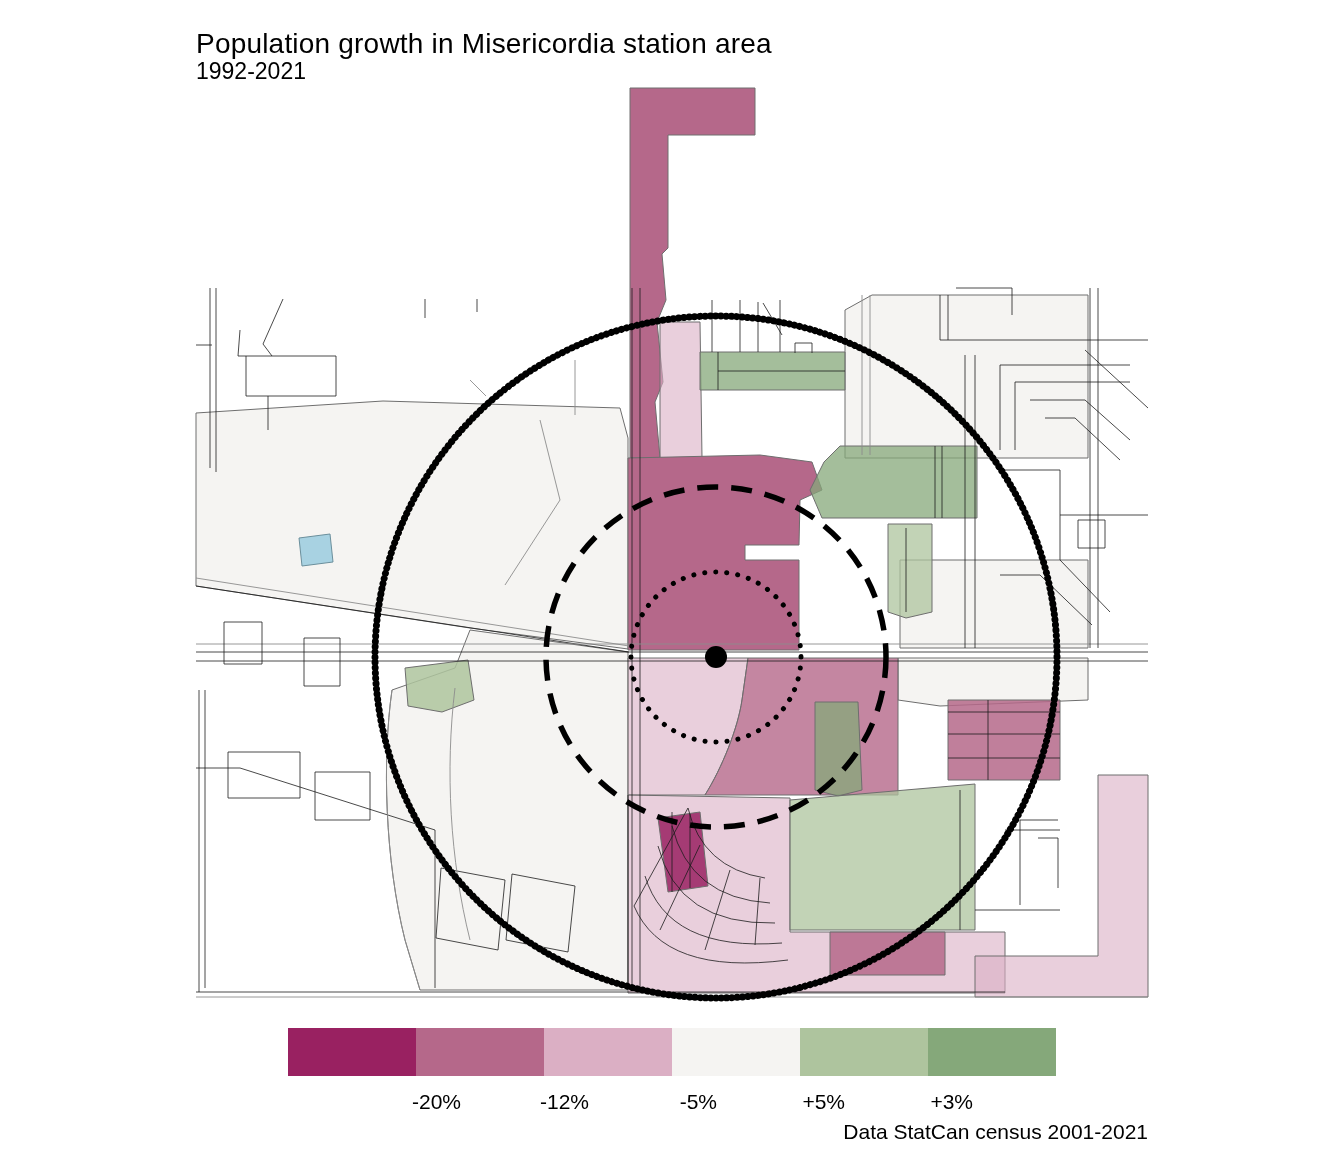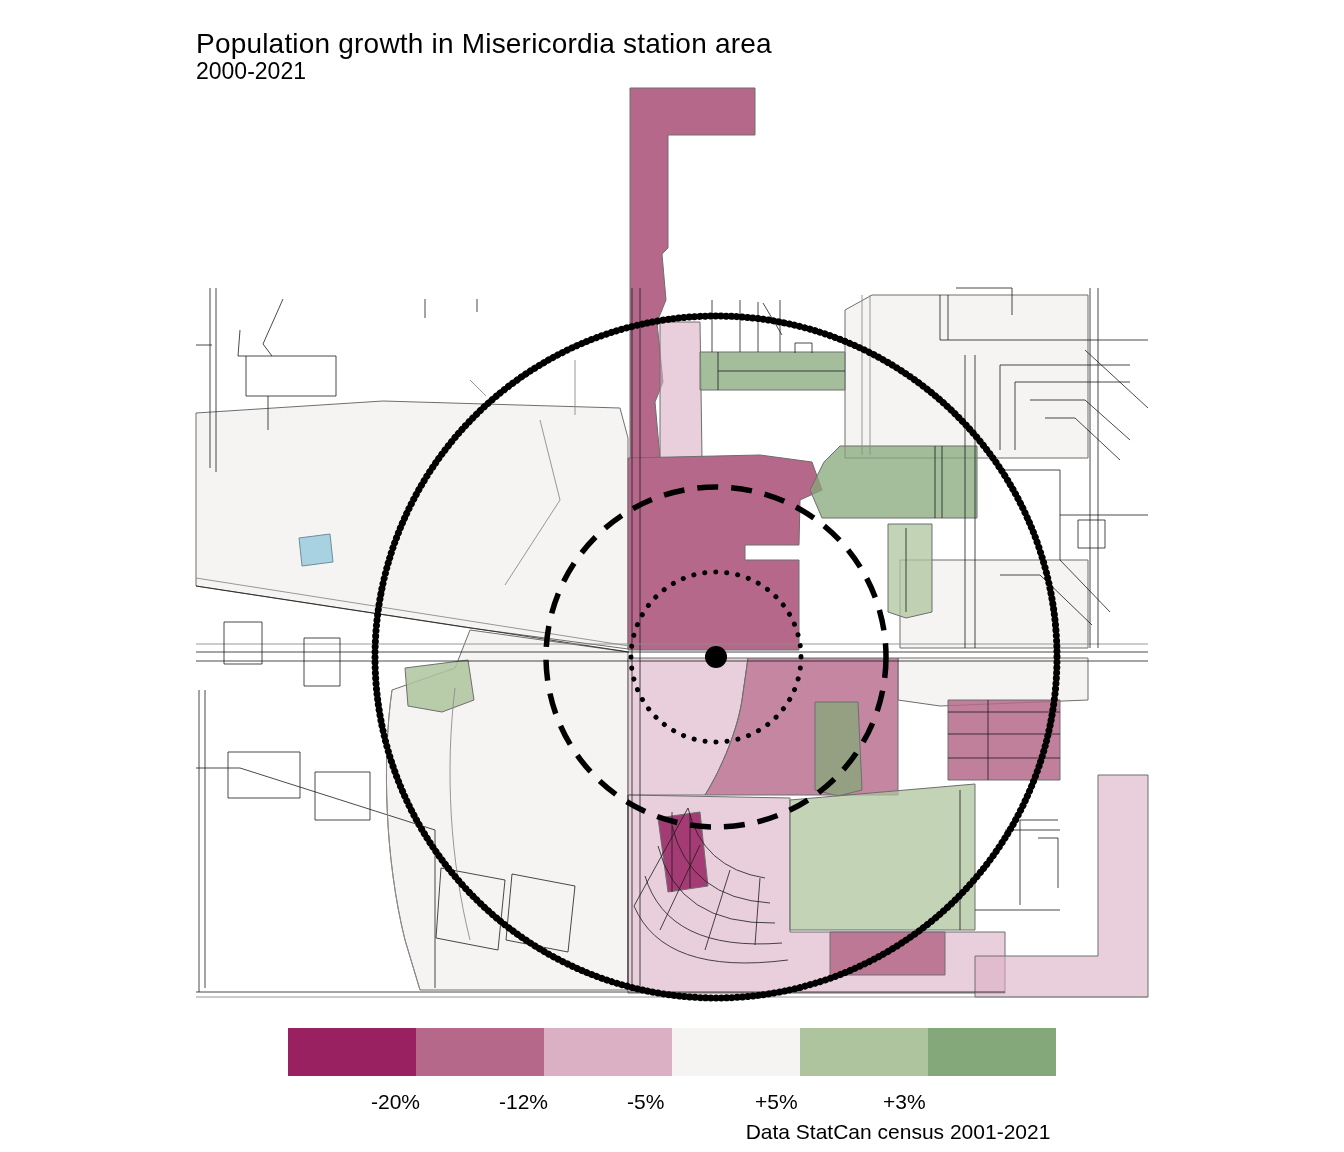--- a/index.html
+++ b/index.html
@@ -2,35 +2,35 @@
 <html style="--c0: #992161; --c1: #b5688a; --c2: #dbafc4; --c3: #f5f4f2; --c4: #aec49e; --c5: #85a87a;"><head>
 <meta charset="utf-8">
 <style>
   html,body{margin:0;padding:0;}
   body{
     width:1344px;height:1152px;position:relative;background:#ffffff;
     font-family:"Liberation Sans", sans-serif;color:#000;overflow:hidden;
   }
   .page-title{position:absolute;left:196px;top:8px;font-size:28px;font-weight:400;letter-spacing:.2px;margin-top:20px;}
   .page-subtitle{position:absolute;left:196px;top:58px;font-size:23px;font-weight:400;}
-  .map-caption{position:absolute;left:648px;top:1120px;width:500px;text-align:center;font-size:21px;}
+  .map-caption{position:absolute;left:648px;top:1120px;width:500px;text-align:right;font-size:21px;}
   #map-svg{position:absolute;left:0;top:0;}
 
   
   .f0{fill:var(--c0);} .f1{fill:var(--c1);} .f2{fill:var(--c2);}
   .f3{fill:var(--c3);} .f4{fill:var(--c4);} .f5{fill:var(--c5);}
   .o85{fill-opacity:.85;} .o8{fill-opacity:.8;} .o75{fill-opacity:.75;} .o6{fill-opacity:.6;}
   .tract{stroke:#6e6e6e;stroke-width:1;}
   .parcel{stroke:#1c1c1c;stroke-width:0.8;fill:none;}
   .parcelg{stroke:#8c8c8c;stroke-width:0.9;fill:none;}
   .buffer{fill:none;stroke:#000;}
 
   .legend{position:absolute;left:288px;top:1028px;display:flex;}
   .legend-swatch{width:128px;height:48px;}
-  .legend-label{position:absolute;top:1090px;width:90px;text-align:left;font-size:21px;}
+  .legend-label{position:absolute;top:1090px;width:90px;text-align:right;font-size:21px;}
 </style>
 </head>
 <body>
 
 <svg id="map-svg" width="1344" height="1152" viewBox="0 0 1344 1152">
 
   <g>
     <path class="f3 tract" d="M196,413 L383,401 L620,408 L628,438 L628,649 L470,628 L196,586 Z"></path>
     <path class="f3 tract" d="M470,630 L628,652 L628,990 L420,990 L405,940 C385,860 382,760 392,690 L455,668 Z"></path>
     <path class="f3 tract" d="M845,310 L872,295 L1088,295 L1088,458 L845,458 Z"></path>
@@ -124,21 +124,21 @@
 
   <g>
     <circle class="buffer" cx="716" cy="657" r="341" stroke-width="7" stroke-dasharray="0.1 5.2" stroke-linecap="round"></circle>
     <circle class="buffer" cx="716" cy="657" r="170" stroke-width="5.5" stroke-dasharray="21 13"></circle>
     <circle class="buffer" cx="716" cy="657" r="85" stroke-width="5" stroke-dasharray="0.1 11" stroke-linecap="round"></circle>
     <circle cx="716" cy="657" r="11" fill="#000"></circle>
   </g>
 </svg>
 
 <div class="page-title">Population growth in Misericordia station area</div>
-<div class="page-subtitle">2000-2021</div>
+<div class="page-subtitle">1992-2021</div>
 
 <div class="legend">
   <div class="legend-swatch" style="background: rgb(153, 33, 97);"></div>
   <div class="legend-swatch" style="background: rgb(181, 104, 138);"></div>
   <div class="legend-swatch" style="background: rgb(219, 175, 196);"></div>
   <div class="legend-swatch" style="background: rgb(245, 244, 242);"></div>
   <div class="legend-swatch" style="background: rgb(174, 196, 158);"></div>
   <div class="legend-swatch" style="background: rgb(133, 168, 122);"></div>
 </div>
 <span class="legend-label" style="left:371px">-20%</span>

